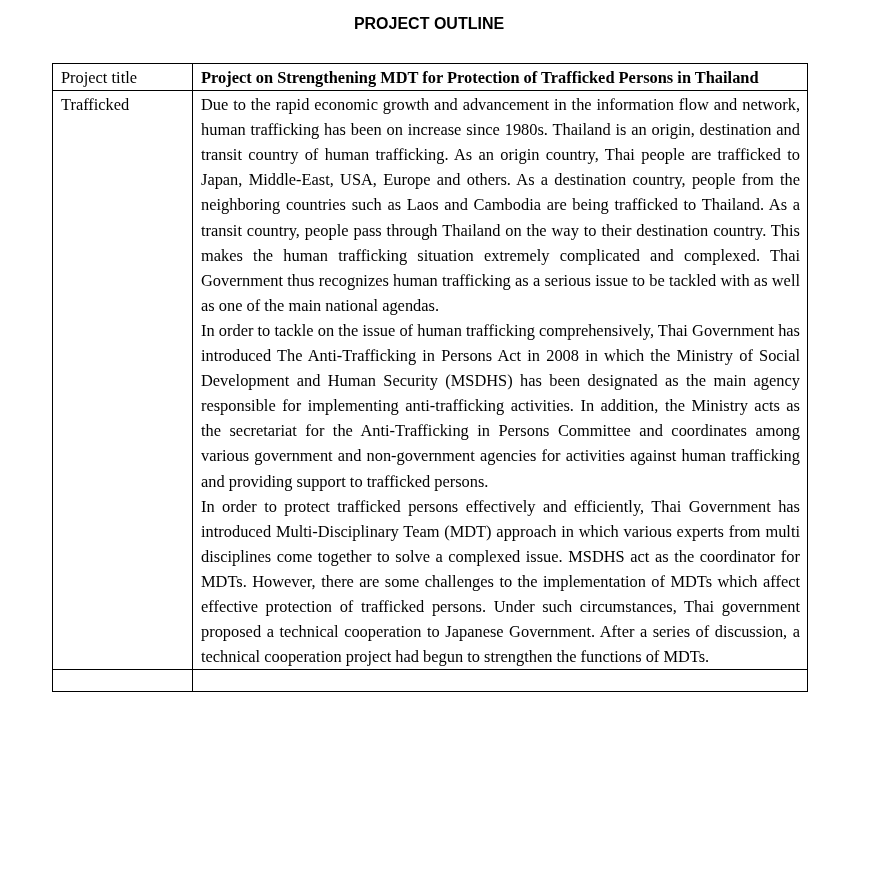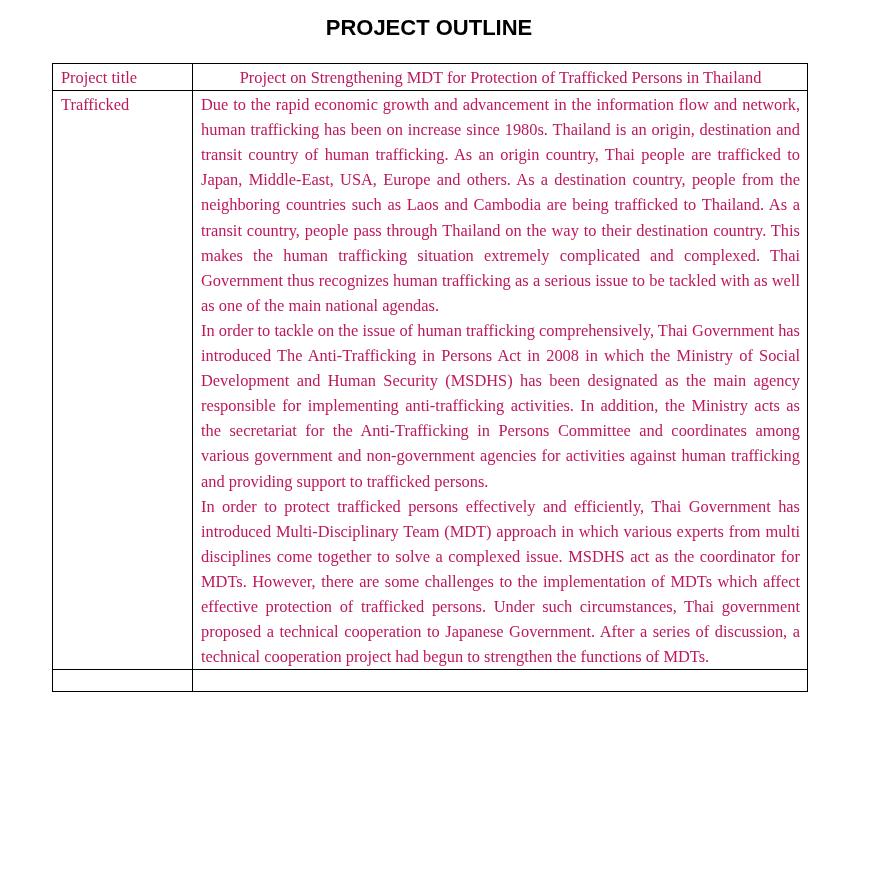--- a/index.html
+++ b/index.html
@@ -1,42 +1,42 @@
 <!DOCTYPE html>
 <html><head>
 <meta charset="utf-8">
 <style>
   html, body { margin: 0; padding: 0; background: #ffffff; }
   body { width: 872px; height: 872px; overflow: hidden; position: relative; }
   .title {
     position: absolute; left: 0; top: 15px; width: 858px;
     text-align: center;
     font-family: "Liberation Sans", sans-serif;
-    font-weight: bold; font-size: 22px; color: #000;
+    font-weight: bold; font-size: 16px; color: #000;
     letter-spacing: 0px;
   }
   table.outline {
     position: absolute; left: 52px; top: 63px;
     width: 756px;
     border-collapse: collapse;
     font-family: "Liberation Serif", serif;
-    font-size: 16.4px; color: #be185d;
+    font-size: 16.4px; color: #000000;
     table-layout: fixed;
   }
   table.outline td {
     border: 1.5px solid #000;
     vertical-align: top;
     padding: 1px 7px 0 8px;
     line-height: 25.1px;
   }
   td.label { width: 124px; text-align: left; }
   td.value { text-align: justify; }
   td.value p { margin: 0; text-align: justify; }
   td.value p:last-child { text-align-last: left; }
-  td.value.single { text-align: center; }
+  td.value.single { text-align: left; font-weight: bold; }
   tr.cutoff td { height: 20px; }
 </style>
 </head>
 <body>
 
 <div class="title">PROJECT OUTLINE</div>
 
 <table class="outline">
   <tbody>
       <tr>

